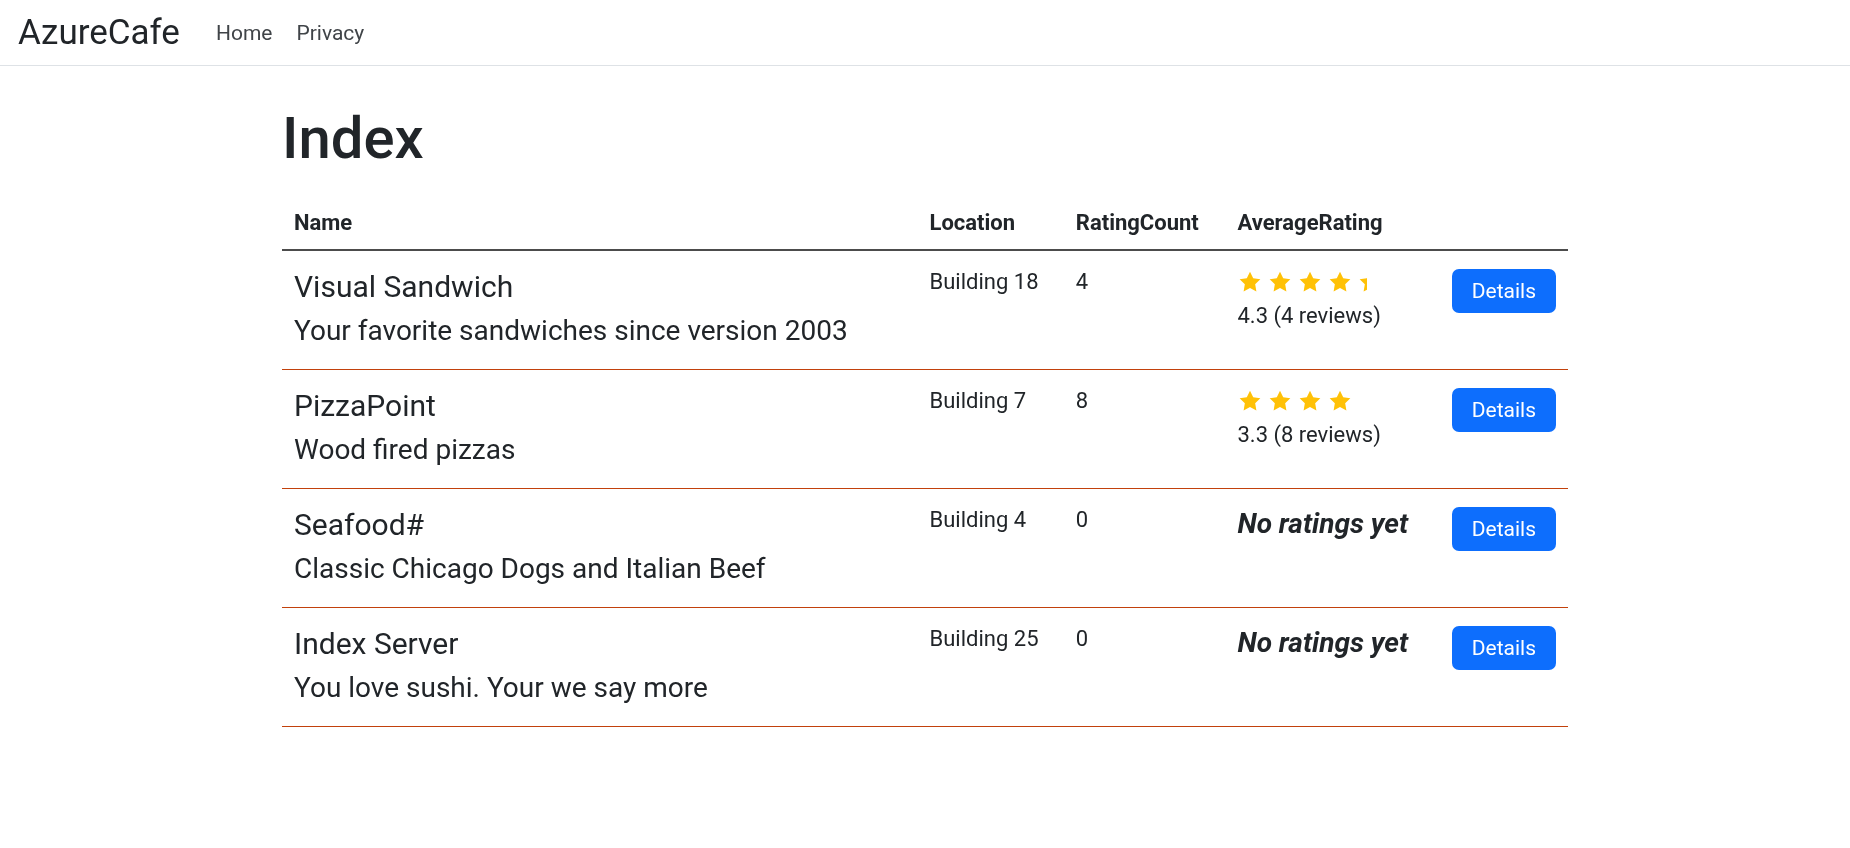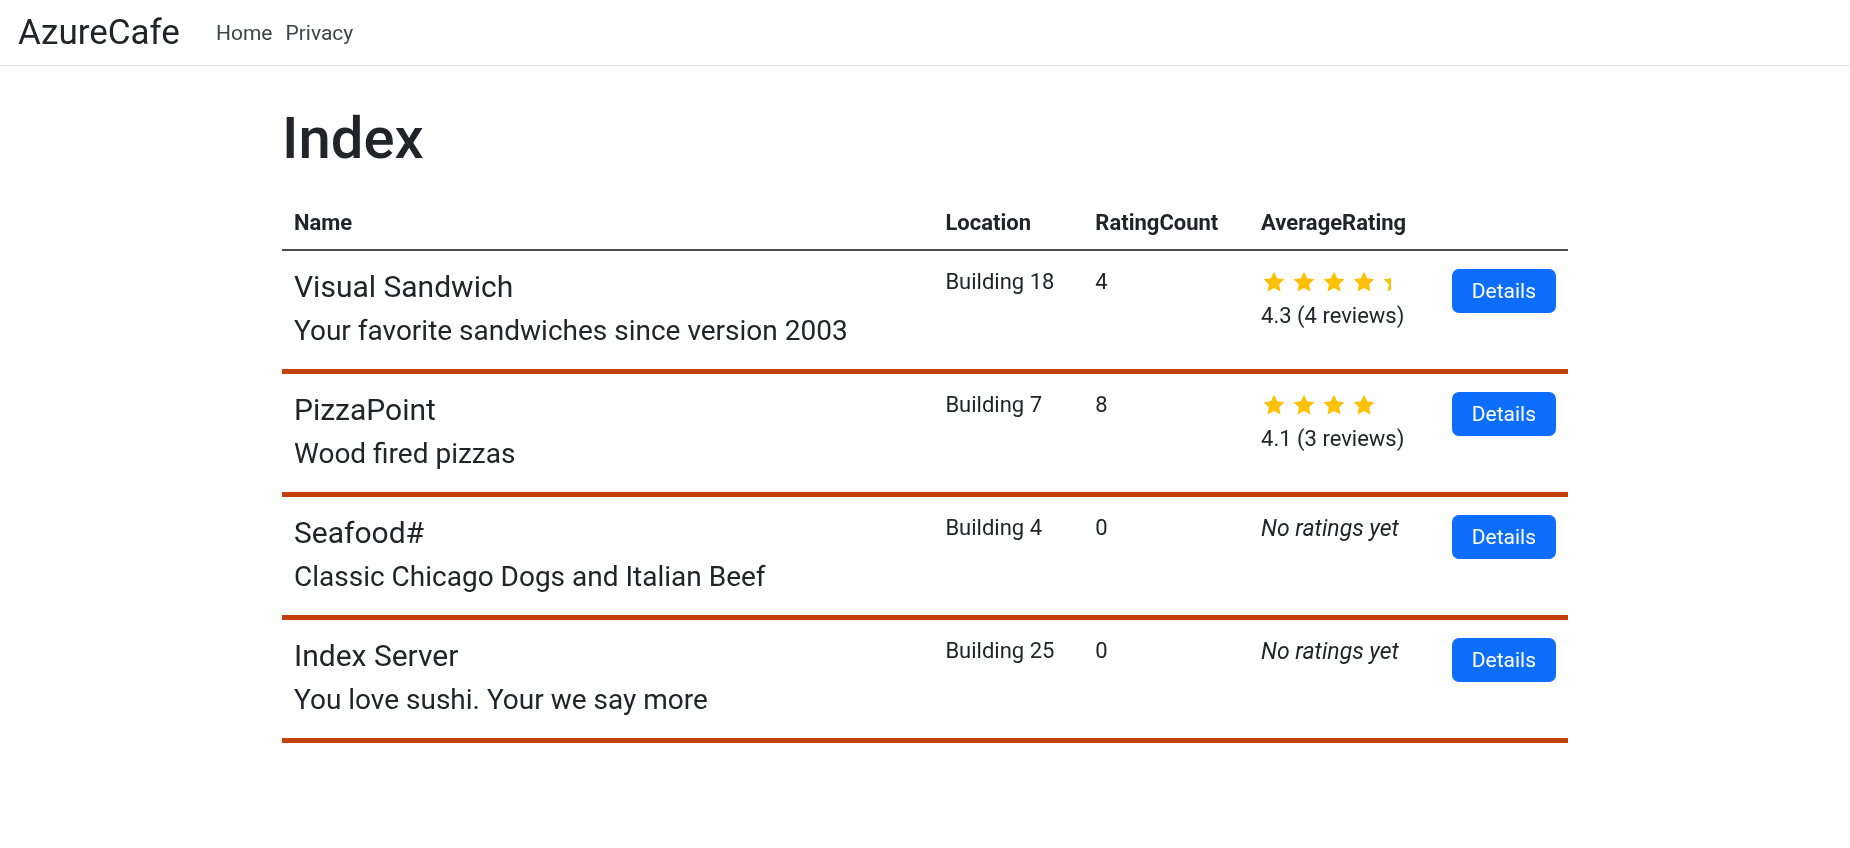--- a/index.html
+++ b/index.html
@@ -16,21 +16,21 @@
       border-bottom: 1px solid #dee2e6;
       background: #fff;
     }
     .navbar-brand {
       font-size: 35px;
       font-weight: 400;
       color: #212529;
       text-decoration: none;
       margin-right: 36px;
     }
-    .navbar-nav { display: flex; gap: 13px; align-items: flex-end; }
+    .navbar-nav { display: flex; gap: 24px; align-items: flex-end; }
     .nav-link {
       font-size: 21px;
       color: #404448;
       text-decoration: none;
       cursor: pointer;
     }
     .container {
       max-width: 1310px;
       margin: 0 auto;
       padding: 24px 12px 8px 12px;
@@ -48,40 +48,40 @@
       text-align: left;
       font-size: 22px;
       font-weight: 700;
       padding: 10px 12px 14px 12px;
       border-bottom: 2px solid #4c4c4c;
       vertical-align: bottom;
     }
     tbody td {
       font-size: 22px;
       padding: 18px 12px 22px 12px;
-      border-bottom: 5px solid #c2410c;
+      border-bottom: 1px solid #c2410c;
       vertical-align: top;
       margin-top: 32px;
     }
     .cafe-name {
       font-size: 30px;
       font-weight: 400;
       margin-bottom: 10px;
     }
     .cafe-desc {
       font-size: 28px;
       font-weight: 400;
     }
     .stars { display: flex; gap: 4px; align-items: center; margin-bottom: 8px; }
     .star-icon {
       width: 26px; height: 26px; display: inline-block;
     }
     .star-icon svg { width: 100%; height: 100%; }
     .rating-text { font-size: 22px; }
-    .no-rating { font-style: italic; font-size: 23px; }
+    .no-rating { font-style: italic; font-size: 28px; font-weight: bold; }
     .btn-details {
       display: inline-block;
       background: #0d6efd;
       color: #fff;
       font-size: 21px;
       padding: 10px 20px;
       border: none;
       border-radius: 7px;
       cursor: pointer;
       text-decoration: none;
@@ -163,21 +163,21 @@
               <span class="star-icon"><svg viewBox="0 0 24 24">
                   <path fill="#ffc107" d="M12 2.5l2.95 6.0 6.6.96-4.78 4.66 1.13 6.58L12 17.6l-5.9 3.1 1.13-6.58L2.45 9.46l6.6-.96L12 2.5z"></path>
                 </svg></span>
               <span class="star-icon"><svg viewBox="0 0 24 24">
                   <path fill="#ffc107" d="M12 2.5l2.95 6.0 6.6.96-4.78 4.66 1.13 6.58L12 17.6l-5.9 3.1 1.13-6.58L2.45 9.46l6.6-.96L12 2.5z"></path>
                 </svg></span>
               <span class="star-icon"><svg viewBox="0 0 24 24">
                   <path fill="#ffc107" d="M12 2.5l2.95 6.0 6.6.96-4.78 4.66 1.13 6.58L12 17.6l-5.9 3.1 1.13-6.58L2.45 9.46l6.6-.96L12 2.5z"></path>
                 </svg></span>
             </div>
-            <div class="rating-text">4.1 (3 reviews)</div>
+            <div class="rating-text">3.3 (8 reviews)</div>
           </td>
           <td class="action-cell"><a class="btn-details">Details</a></td>
         </tr>
         <tr>
           <td>
             <div class="cafe-name">Seafood#</div>
             <div class="cafe-desc">Classic Chicago Dogs and Italian Beef</div>
           </td>
           <td class="loc-cell">Building 4</td>
           <td class="count-cell">0</td>

